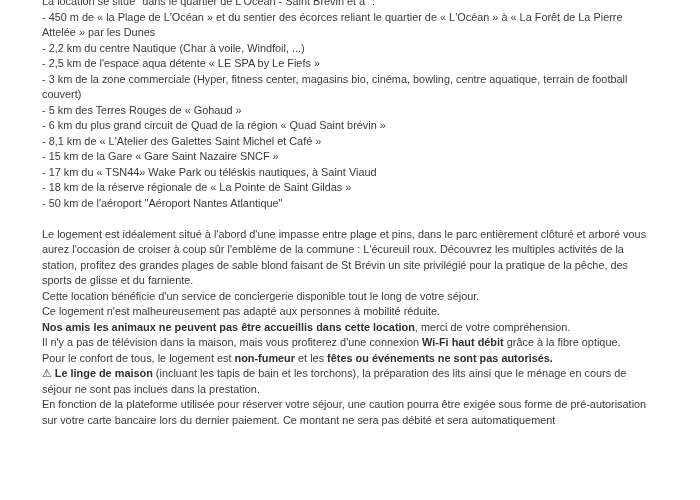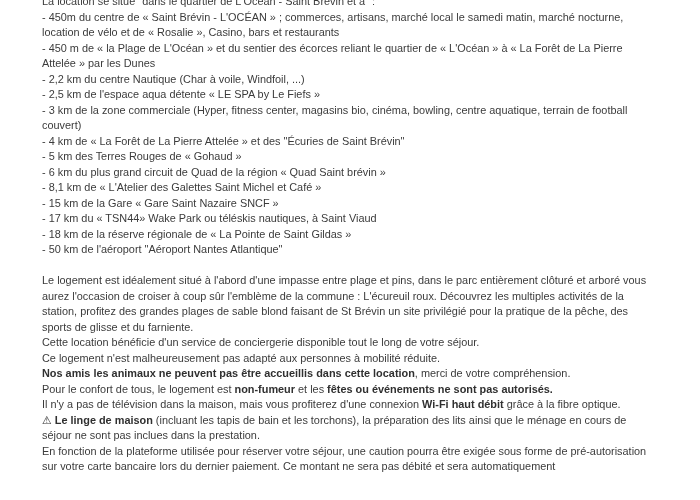--- a/index.html
+++ b/index.html
@@ -36,38 +36,36 @@
     color: #303030;
     margin-top: 17px;
   }
 </style>
 </head>
 <body>
 
 <div class="doc">
   <p class="line">La location se situe" dans le quartier de L'Océan - Saint Brévin et à" :</p>
   <div id="bullets">
-      <p class="line">- 450m du centre de « Saint Brévin - L'OCÉAN » ; commerces, artisans, marché local le samedi matin, marché nocturne, location de vélo et de « Rosalie », Casino, bars et restaurants</p>
       <p class="line">- 450 m de « la Plage de L'Océan » et du sentier des écorces reliant le quartier de « L'Océan » à « La Forêt de La Pierre Attelée » par les Dunes</p>
       <p class="line">- 2,2 km du centre Nautique (Char à voile, Windfoil, ...)</p>
       <p class="line">- 2,5 km de l'espace aqua détente « LE SPA by Le Fiefs »</p>
       <p class="line">- 3 km de la zone commerciale (Hyper, fitness center, magasins bio, cinéma, bowling, centre aquatique, terrain de football couvert)</p>
-      <p class="line">- 4 km de « La Forêt de La Pierre Attelée » et des "Écuries de Saint Brévin"</p>
       <p class="line">- 5 km des Terres Rouges de « Gohaud »</p>
       <p class="line">- 6 km du plus grand circuit de Quad de la région « Quad Saint brévin »</p>
       <p class="line">- 8,1 km de « L'Atelier des Galettes Saint Michel et Café »</p>
       <p class="line">- 15 km de la Gare « Gare Saint Nazaire SNCF »</p>
       <p class="line">- 17 km du « TSN44» Wake Park ou téléskis nautiques, à Saint Viaud</p>
       <p class="line">- 18 km de la réserve régionale de « La Pointe de Saint Gildas »</p>
       <p class="line">- 50 km de l'aéroport "Aéroport Nantes Atlantique"</p>
     </div>
   <div class="spacer"></div>
   <div id="paras">
       <p class="line"><span>Le logement est idéalement situé à l'abord d'une impasse entre plage et pins, dans le parc entièrement clôturé et arboré vous aurez l'occasion de croiser à coup sûr l'emblème de la commune : L'écureuil roux. Découvrez les multiples activités de la station, profitez des grandes plages de sable blond faisant de St Brévin un site privilégié pour la pratique de la pêche, des sports de glisse et du farniente.</span></p>
       <p class="line"><span>Cette location bénéficie d'un service de conciergerie disponible tout le long de votre séjour.</span></p>
       <p class="line"><span>Ce logement n'est malheureusement pas adapté aux personnes à mobilité réduite.</span></p>
       <p class="line"><span class="b">Nos amis les animaux ne peuvent pas être accueillis dans cette location</span><span>, merci de votre compréhension.</span></p>
+      <p class="line"><span>Il n'y a pas de télévision dans la maison, mais vous profiterez d'une connexion </span><span class="b">Wi-Fi haut débit</span><span> grâce à la fibre optique.</span></p>
       <p class="line"><span>Pour le confort de tous, le logement est </span><span class="b">non-fumeur</span><span> et les </span><span class="b">fêtes ou événements ne sont pas autorisés.</span></p>
-      <p class="line"><span>Il n'y a pas de télévision dans la maison, mais vous profiterez d'une connexion </span><span class="b">Wi-Fi haut débit</span><span> grâce à la fibre optique.</span></p>
       <p class="line"><span class="b">⚠</span><span> </span><span class="b">Le linge de maison</span><span> (incluant les tapis de bain et les torchons), la préparation des lits ainsi que le ménage en cours de séjour ne sont pas inclues dans la prestation.</span></p>
       <p class="line"><span>En fonction de la plateforme utilisée pour réserver votre séjour, une caution pourra être exigée sous forme de pré-autorisation sur votre carte bancaire lors du dernier paiement. Ce montant ne sera pas débité et sera automatiquement</span></p>
     </div>
 </div>
 
 </body></html>

